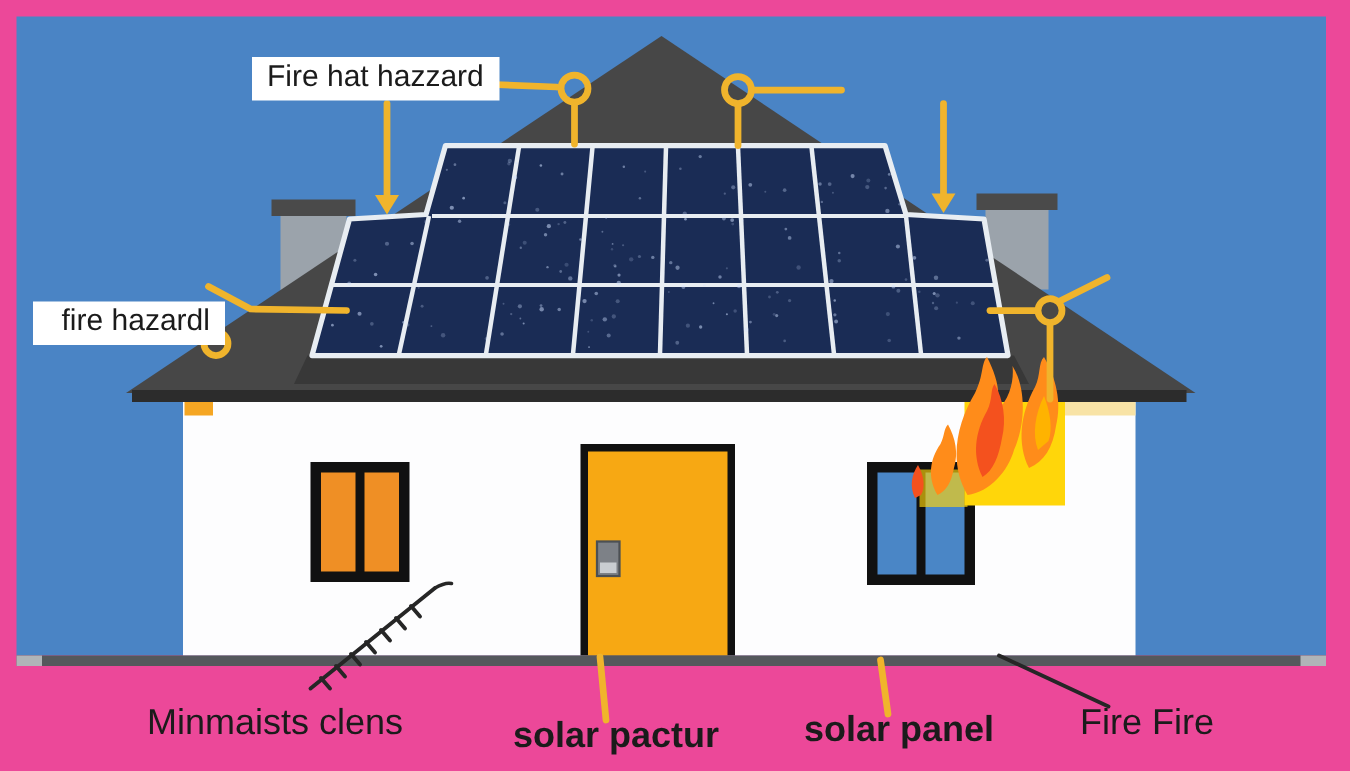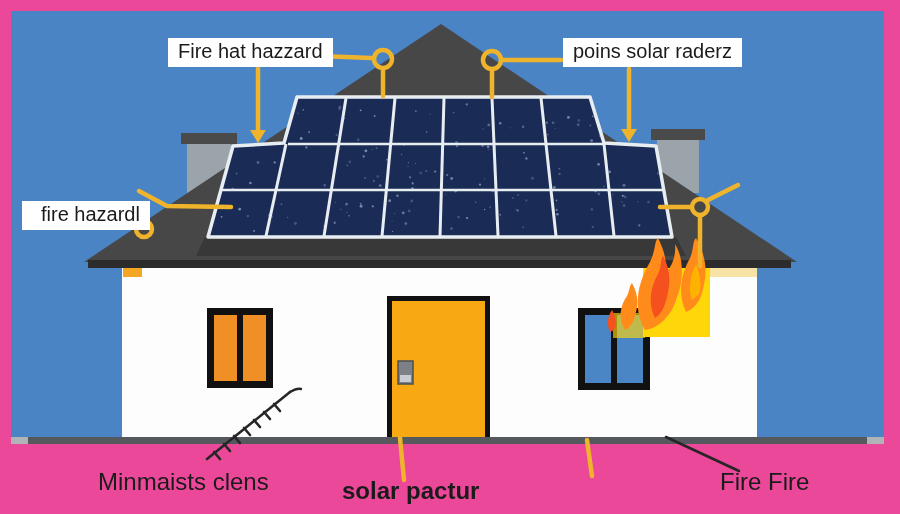--- a/index.html
+++ b/index.html
@@ -281,20 +281,20 @@
       <line x1="234" y1="436" x2="240" y2="443"></line>
       <line x1="244" y1="428" x2="250" y2="435"></line>
       <line x1="254" y1="420" x2="260" y2="427"></line>
       <line x1="264" y1="412" x2="270" y2="419"></line>
       <line x1="274" y1="404" x2="280" y2="411"></line>
     </g>
   </g>
 </svg>
 
 <div class="label boxed" style="left:168px;top:38px;">Fire hat hazzard</div>
-<div class="label boxed" style="left:563px;top:38px;">poins solar raderz</div>
 <div class="label boxed" style="left:22px;top:201px;padding-left:19px;">fire hazardl</div>
 
 <div class="label caption" style="left:98px;top:468px;">Minmaists clens</div>
 <div class="label caption bold" style="left:342px;top:477px;">solar pactur</div>
+<div class="label caption bold" style="left:536px;top:473px;">solar panel</div>
 <div class="label caption" style="left:720px;top:468px;">Fire Fire</div>
 
 </div>
 
 </body></html>

